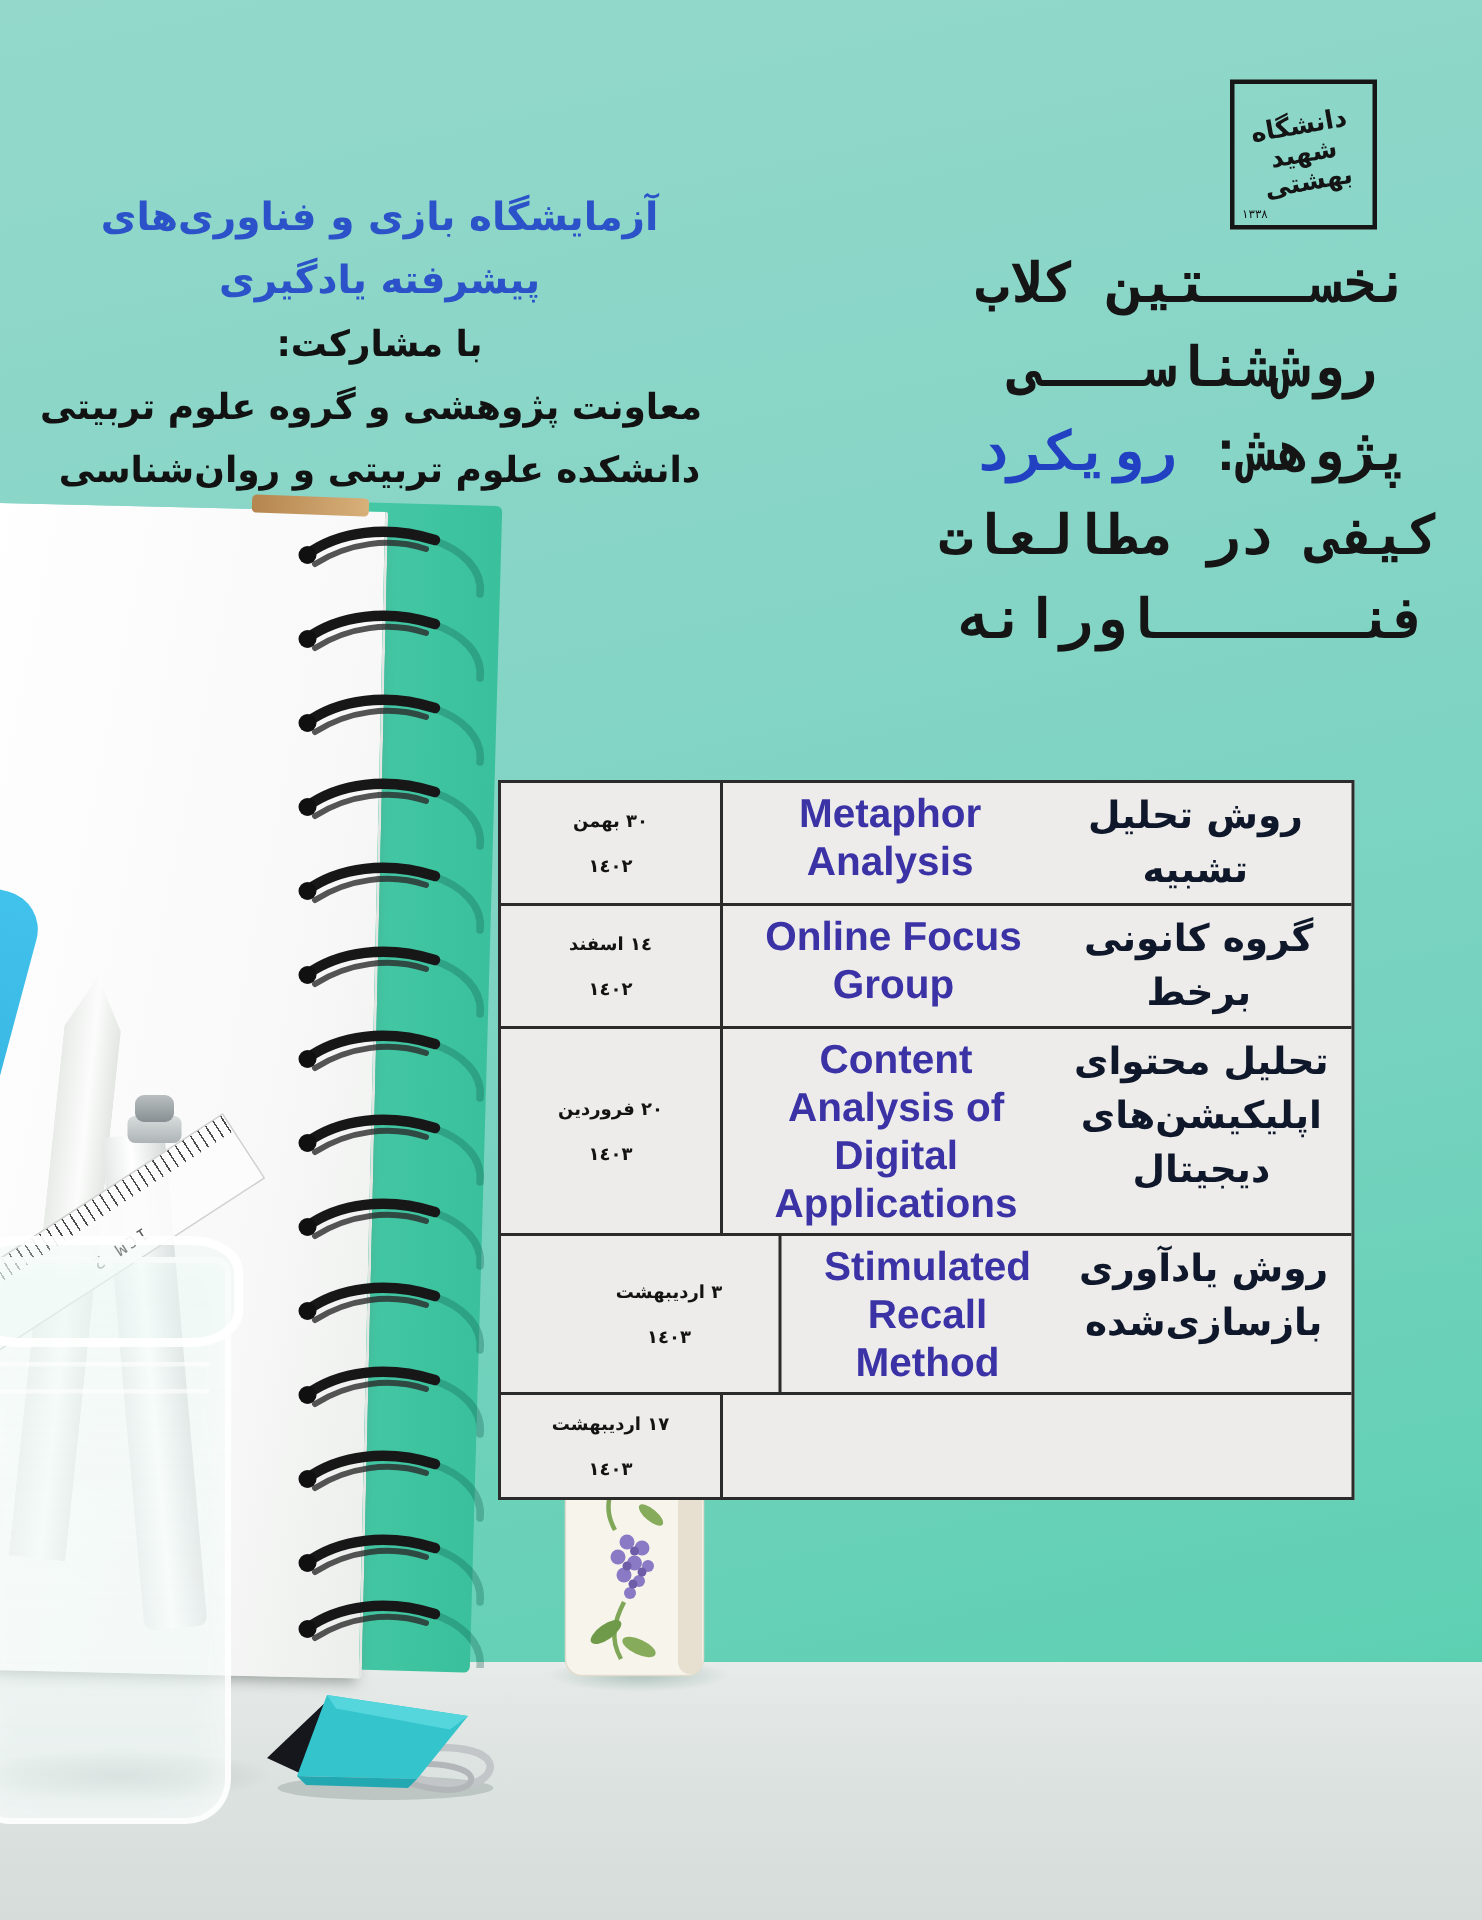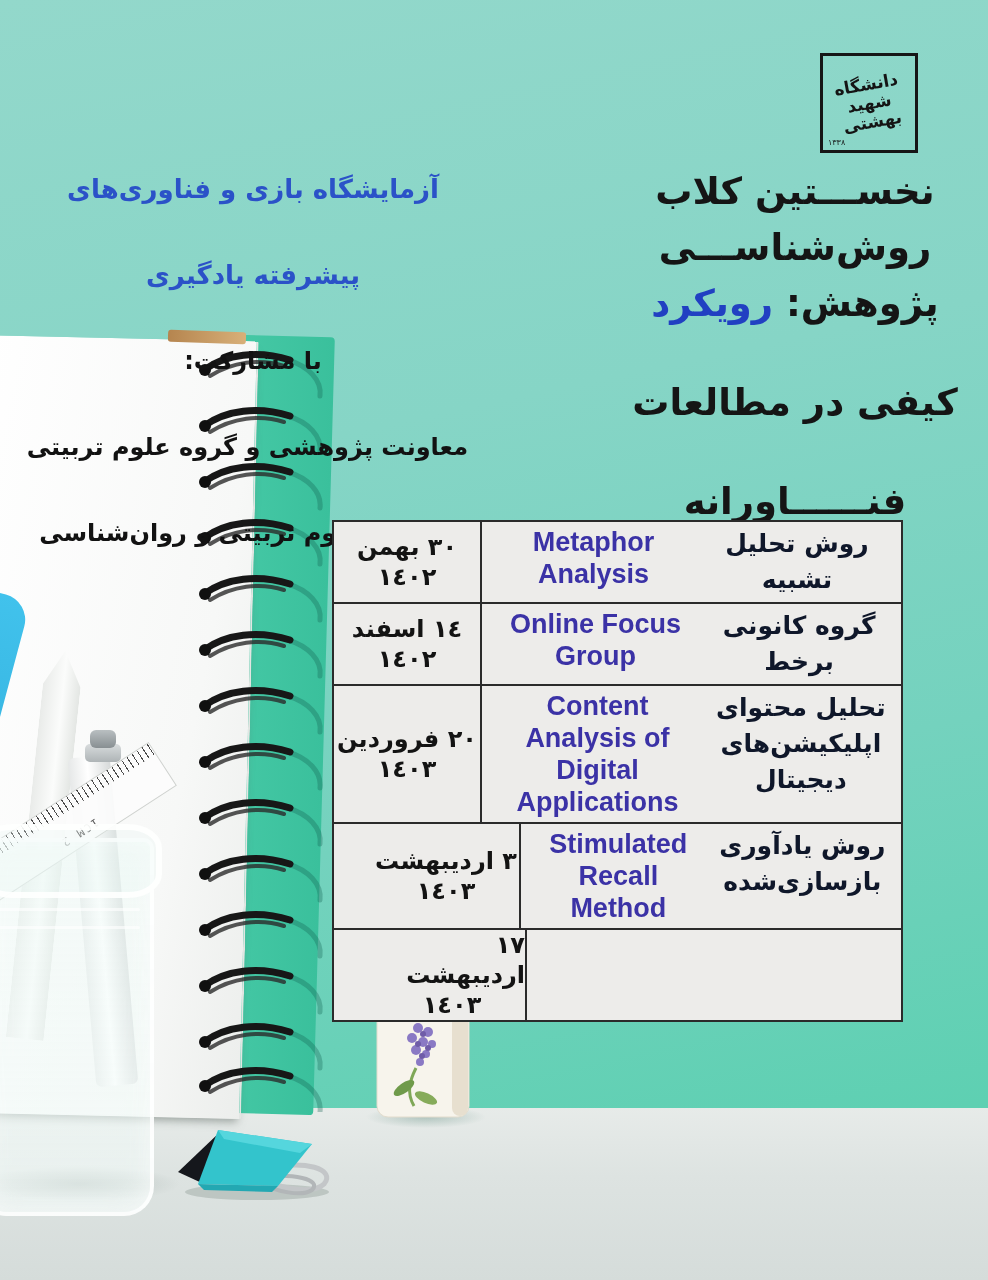--- a/index.html
+++ b/index.html
@@ -57,40 +57,40 @@
     background:radial-gradient(closest-side,rgba(110,150,138,.45),rgba(110,150,138,0));}
   .clip{left:162px;top:1120px;width:176px;height:84px;}
   
   .logo{left:820px;top:53px;width:92px;height:94px;border:3px solid #161616;
     display:flex;align-items:center;justify-content:center;}
   .logo-stack{transform:rotate(-10deg);text-align:center;color:#141414;
     font-weight:bold;font-size:17px;line-height:19px;}
   .logo-year{position:absolute;left:5px;bottom:3px;font-size:8px;color:#141414;}
   
   .org-block{left:38px;top:124px;width:430px;direction:rtl;text-align:center;}
-  .org-block div{white-space:nowrap;font-weight:bold;line-height:42px;margin-top:44px;}
+  .org-block div{white-space:nowrap;font-weight:bold;line-height:42px;}
   .org-blue{color:#2b52c8;font-size:26px;}
   .org-black{color:#121212;font-size:24px;}
   .title-block{left:630px;top:164px;width:330px;direction:rtl;text-align:center;}
-  .title-block div{white-space:nowrap;font-weight:bold;font-size:37px;line-height:56px;color:#151515;}
-  .title-blue{color:#2140c2;margin-top:43px;}
+  .title-block div{white-space:nowrap;font-weight:bold;font-size:37px;line-height:56px;color:#151515;font-family:Liberation Mono, monospace;}
+  .title-blue{color:#2140c2;}
   
   .schedule{left:332px;top:520px;width:571px;border:2px solid #2b2b2b;background:#edecea;
     box-sizing:border-box;}
   .srow{display:flex;border-bottom:2px solid #2b2b2b;}
   .srow:last-child{border-bottom:none;}
   .date-cell{width:148px;box-sizing:border-box;border-right:2px solid #2b2b2b;direction:rtl;
     display:flex;flex-direction:column;align-items:center;justify-content:center;
-    font-weight:bold;font-size:24px;line-height:30px;color:#131313;}
+    font-weight:bold;font-size:12px;line-height:30px;color:#131313;}
   .topic-cell{flex:1;display:flex;flex-direction:row;align-items:flex-start;justify-content:center;
     padding:4px 6px;box-sizing:border-box;}
   .topic-en{font-family:"Liberation Sans",sans-serif;font-weight:700;font-size:27px;line-height:32px;
     color:#3b32a6;text-align:center;}
   .topic-fa{direction:rtl;font-weight:bold;font-size:25px;line-height:36px;color:#0f172a;text-align:center;}
-  .h68{min-height:66px;} .h74{min-height:72px;} .h108{min-height:106px;} .h76{min-height:74px;padding-left:39px;} .h70{min-height:68px;padding-left:45px;}
+  .h68{min-height:66px;} .h74{min-height:72px;} .h108{min-height:106px;} .h76{min-height:74px;padding-left:39px;} .h70{min-height:68px;}
   
   .footer{left:380px;top:1024px;width:560px;direction:rtl;text-align:center;
     font-weight:bold;font-size:33px;color:#141414;white-space:nowrap;}
 </style>
 </head>
 <body>
 
 <div class="poster">
 
   <div class="abs desk"></div>

